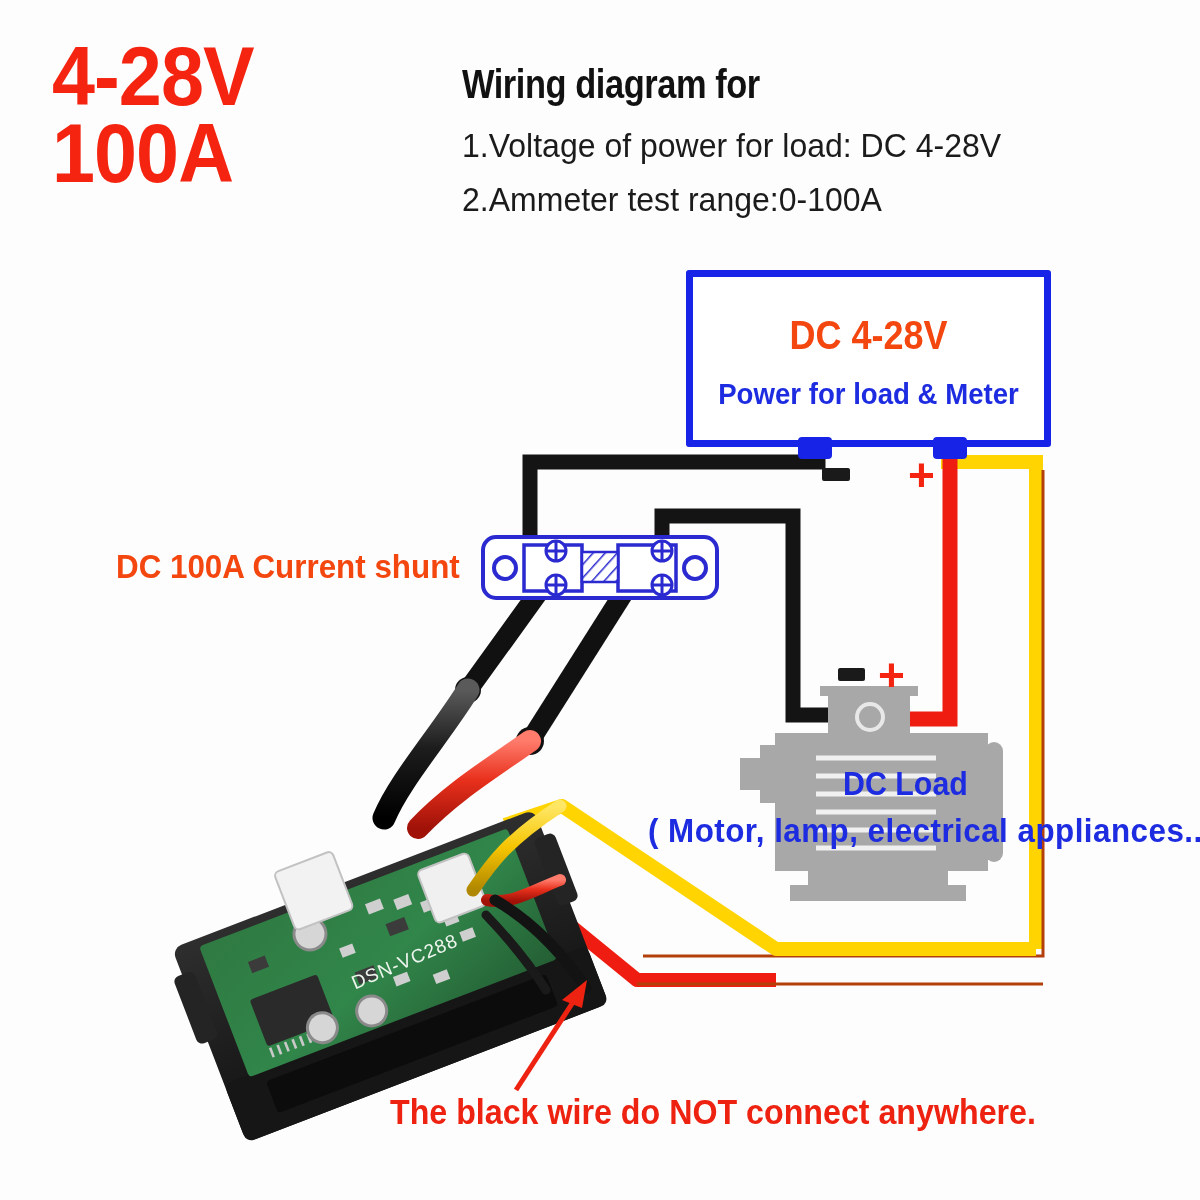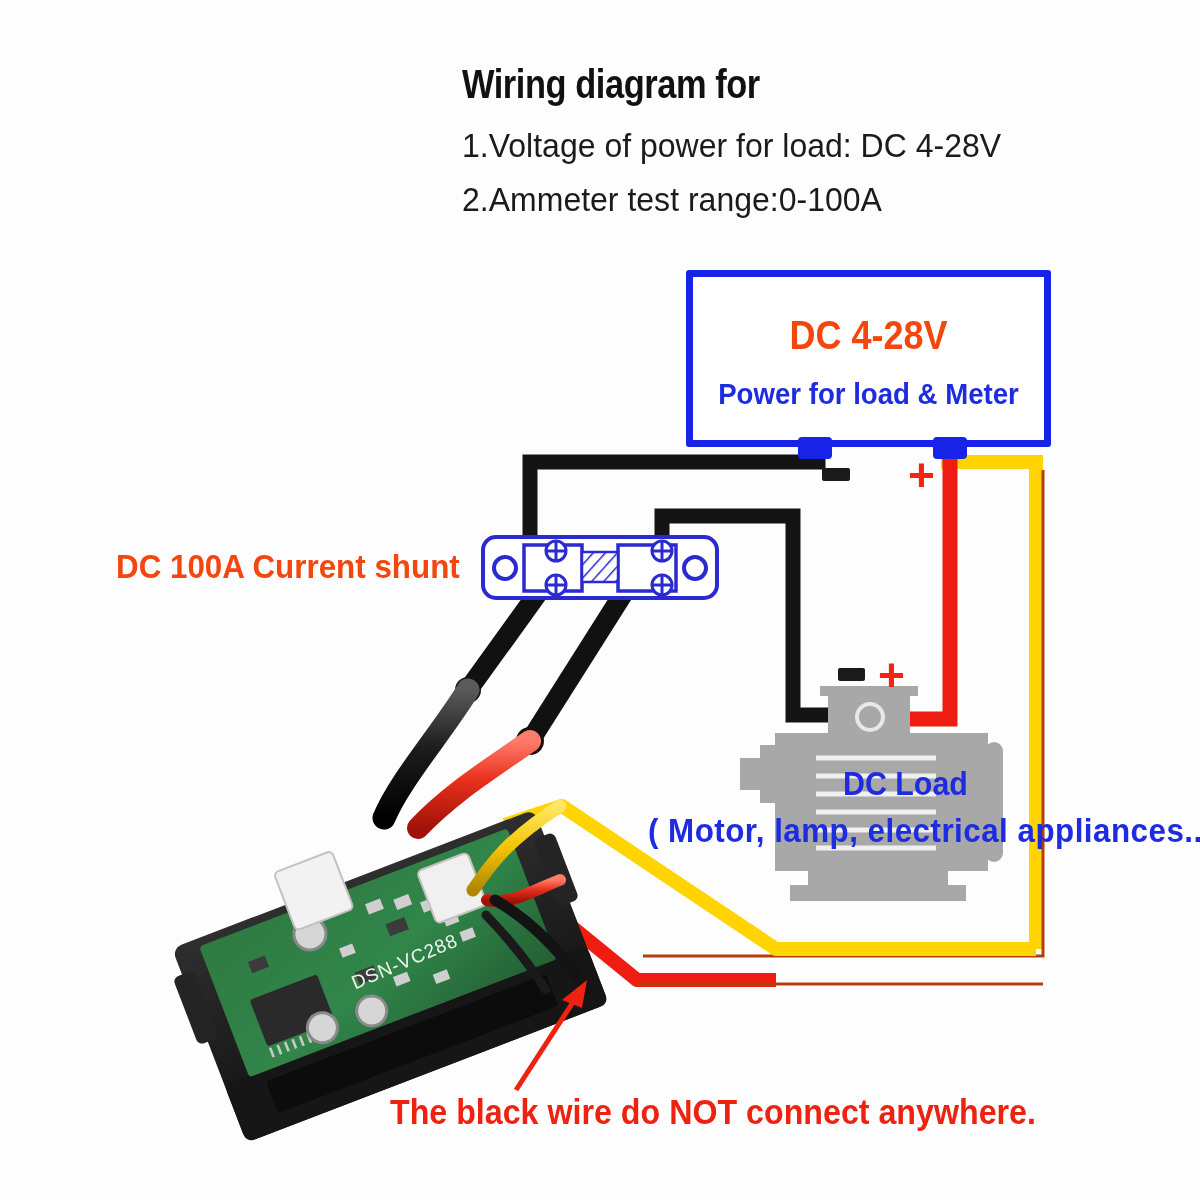--- a/index.html
+++ b/index.html
@@ -57,20 +57,24 @@
        color:#ee2211;white-space:nowrap;transform:scaleX(0.92);transform-origin:left top;}
 
   svg{position:absolute;left:0;top:0;width:1200px;height:1200px;}
   .layer{position:absolute;left:0;top:0;width:1200px;height:1200px;pointer-events:none;}
 </style>
 </head>
 <body>
 
 <div id="stage">
 
+  <div class="hdr-badge">
+    <span class="l1">4-28V</span>
+    <span class="l2">100A</span>
+  </div>
   <div class="hdr-title">Wiring diagram for</div>
   <div class="hdr-li a">1.Voltage of power for load: DC 4-28V</div>
   <div class="hdr-li b">2.Ammeter test range:0-100A</div>
 
   <svg class="layer" viewBox="0 0 1200 1200">
 
     <path fill="none" stroke="#141414" stroke-width="15" stroke-linejoin="miter" stroke-linecap="butt" d="M 818 455 L 818 462 L 530 462 L 530 560"></path>
 
     <path fill="none" stroke="#141414" stroke-width="15" stroke-linejoin="miter" stroke-linecap="butt" d="M 662 560 L 662 516 L 793 516 L 793 715 L 862 715"></path>
 

